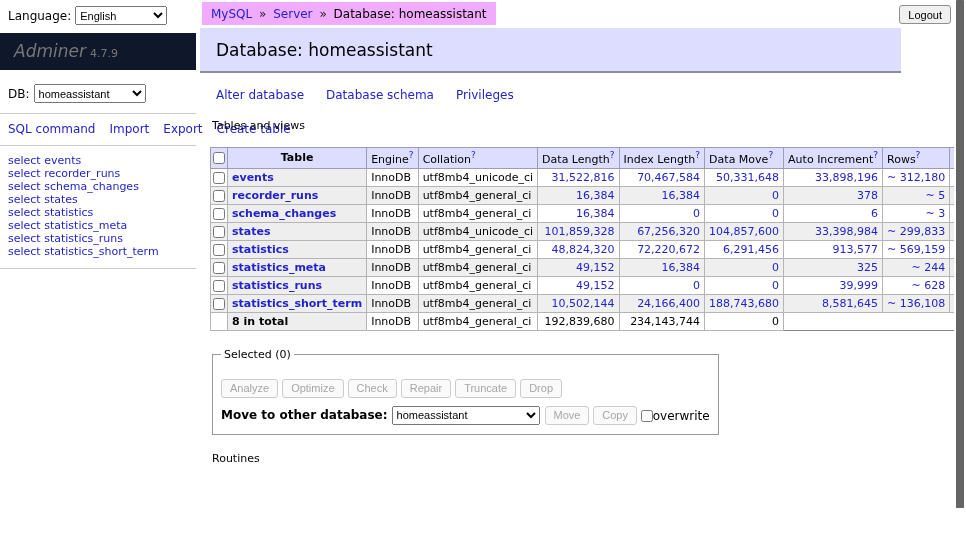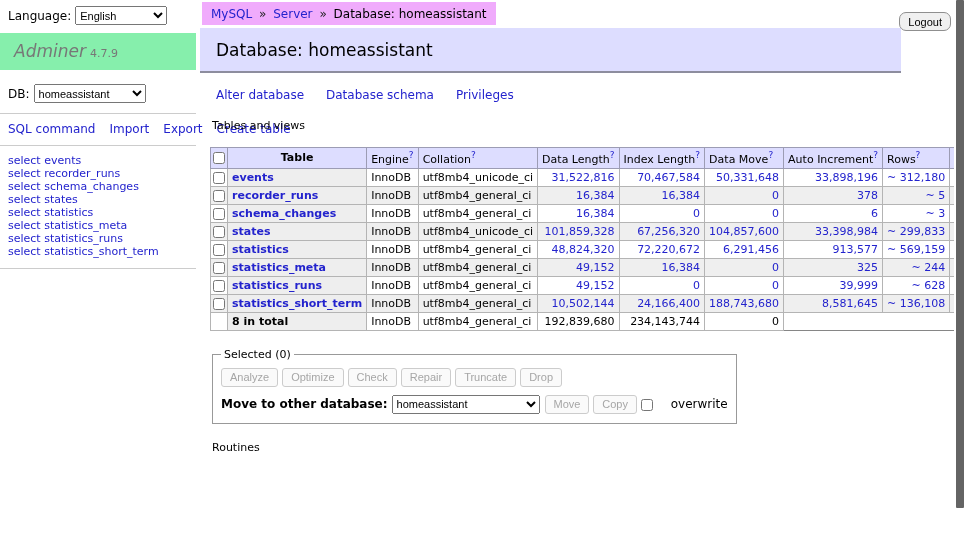--- a/index.html
+++ b/index.html
@@ -5,21 +5,21 @@
   * { box-sizing: border-box; margin: 0; padding: 0; }
   html,body { width:966px; height:543px; overflow:hidden; background:#fff;
     font-family:"DejaVu Sans", "Liberation Sans", sans-serif; font-size:12px; color:#000; }
 
   a.lnk { color:#2323cd; text-decoration:none; cursor:pointer; }
 
   
   #sidebar { position:absolute; left:0; top:0; width:196px; }
   #lang-row { padding:6px 0 0 8px; }
   #lang-row select { width:92px; height:19px; font-size:11px; margin-left:4px; }
-  #brand-band { margin-top:8px; background:#86efac; padding:8px 0 9px 14px; }
+  #brand-band { margin-top:8px; background:#0f172a; padding:8px 0 9px 14px; }
   #brand-band .brand { font-style:italic; font-size:17px; color:#777; }
   #brand-band .ver { font-size:11px; color:#777; margin-left:4px; }
   #db-row { margin:14px 0 10px 8px; }
   #db-row select { width:112px; height:19px; font-size:11px; margin-left:4px; }
   .side-hr { border:none; border-top:1px solid #ccc; margin:0; }
   #sidebar-actions { padding:7px 8px 8px 8px; line-height:16px; }
   #sidebar-actions a { margin-right:14px; white-space:nowrap; }
   #sidebar-tables { padding:8px 8px 10px 8px; }
   #sidebar-tables a { display:block; font-size:11px; line-height:13px; margin-bottom:0; }
 
@@ -54,31 +54,31 @@
   th.rowname a { color:#2323cd; text-decoration:none; }
   td.num { text-align:right; color:#2323cd; }
   tr.even td { background:#efefef; }
   tr.total td.num { color:#000; }
   tr.total th.rowname { color:#000; }
   input[type=checkbox] { width:12px; height:12px; margin:0; vertical-align:middle; }
 
   
   #selected-fieldset { margin:17px 0 0 12px; width:406px; padding:5px 8px 9px 8px; }
   #selected-buttons { margin:2px 0 8px 0; }
-  #selected-buttons button { margin-right:4px; }
+  #selected-buttons button { margin-right:4px;margin-top:11px; }
   #move-row { white-space:nowrap; }
   #move-row .move-label { font-weight:bold; margin-right:4px; }
   #move-row select { width:148px; height:19px; font-size:11px; margin-right:5px; }
-  #move-row label { margin-left:18px; }
+  #move-row label { margin-left:0; }
 
   #create-links { margin:21px 0 0 12px; }
   #create-links a { margin-right:27px; }
 
   
-  #logout-btn { position:absolute; right:15px; top:12px;border-radius:7px; }
+  #logout-btn { position:absolute; right:15px; top:5px; }
   #scroll-rail { position:absolute; right:0; top:0; width:12px; height:543px; background:#fff; }
   #scroll-thumb { position:absolute; left:2px; top:0; width:8px; height:508px; background:#646464; border-radius:1px; }
 </style>
 </head>
 <body>
 
 <div id="sidebar">
   <div id="lang-row">
     <span>Language:</span><select><option>English</option></select>
   </div>

